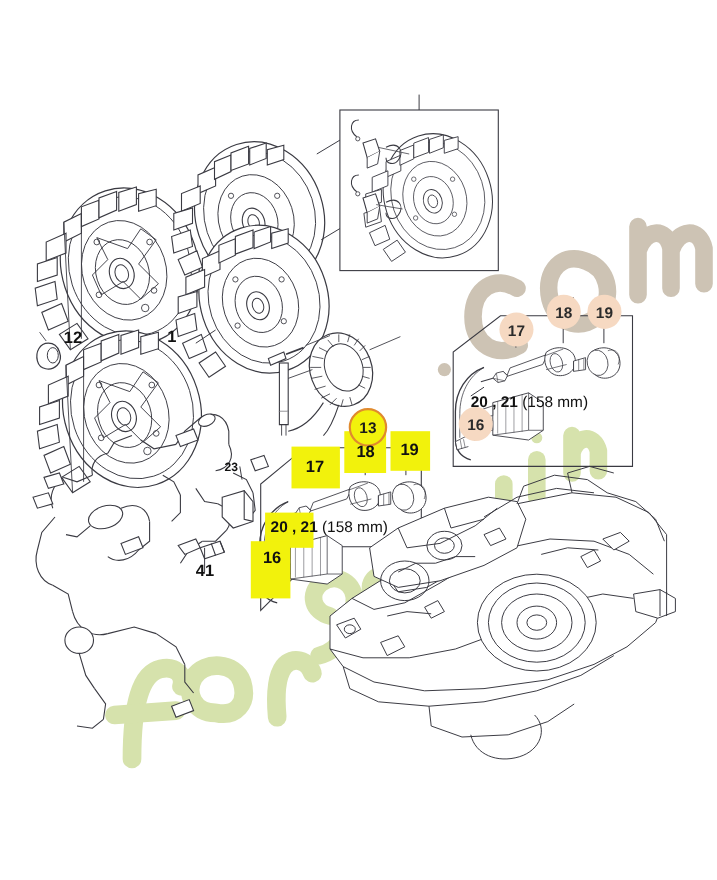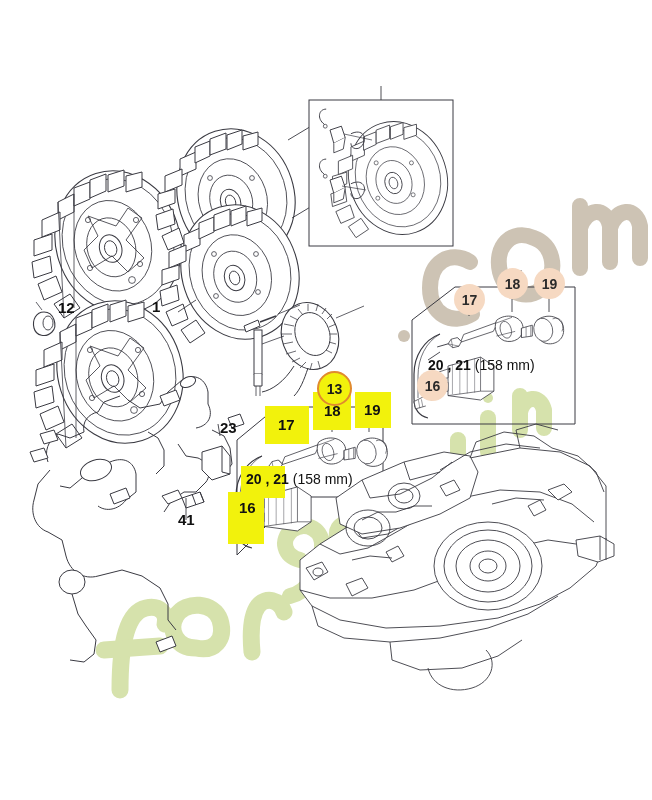--- a/index.html
+++ b/index.html
@@ -386,21 +386,21 @@
     <div class="hl" style="left:355px;top:392px;width:36px;height:36px;"></div>
     <div class="hl" style="left:241px;top:466px;width:44px;height:32px;"></div>
     <div class="hl" style="left:228px;top:492px;width:36px;height:52px;"></div>
   </div>
 
   <div id="labels" class="layer">
 
     <div class="lbl plain" style="left:58px;top:300px;font-size:15px;">12</div>
     <div class="lbl plain" style="left:152px;top:299px;font-size:15px;">1</div>
     <div class="lbl plain" style="left:178px;top:512px;font-size:15px;">41</div>
-    <div class="lbl plain" style="left:220px;top:420px;font-size:15px;">23</div>
+    <div class="lbl plain" style="left:204px;top:420px;font-size:11px;">23</div>
 
     <div class="badge yellow" style="left:317px;top:371px;width:31px;height:31px;font-size:14px;">13</div>
 
     <div class="lbl" style="left:278px;top:417px;font-size:15px;">17</div>
     <div class="lbl" style="left:324px;top:403px;font-size:15px;">18</div>
     <div class="lbl" style="left:364px;top:402px;font-size:15px;">19</div>
     <div class="lbl" style="left:239px;top:500px;font-size:15px;">16</div>
 
     <div class="mm" style="left:246px;top:472px;font-size:14px;">
       <b>20 , 21</b>

